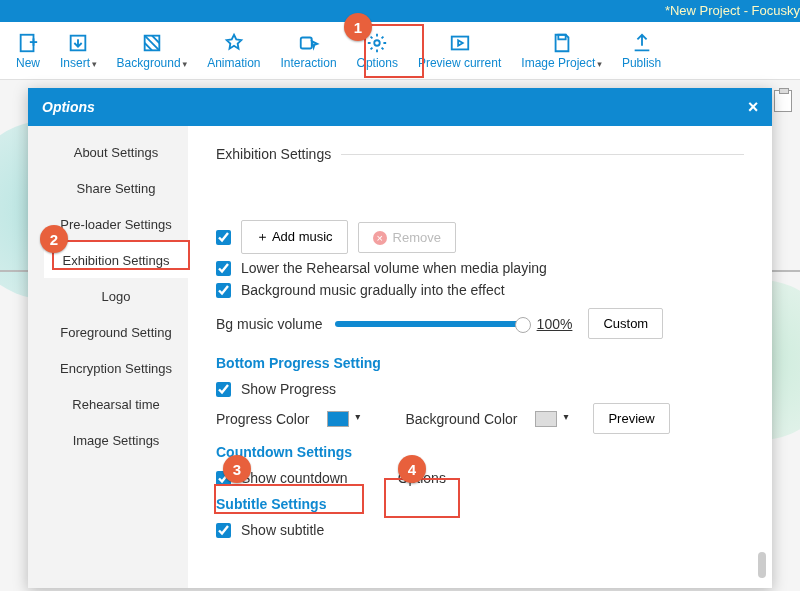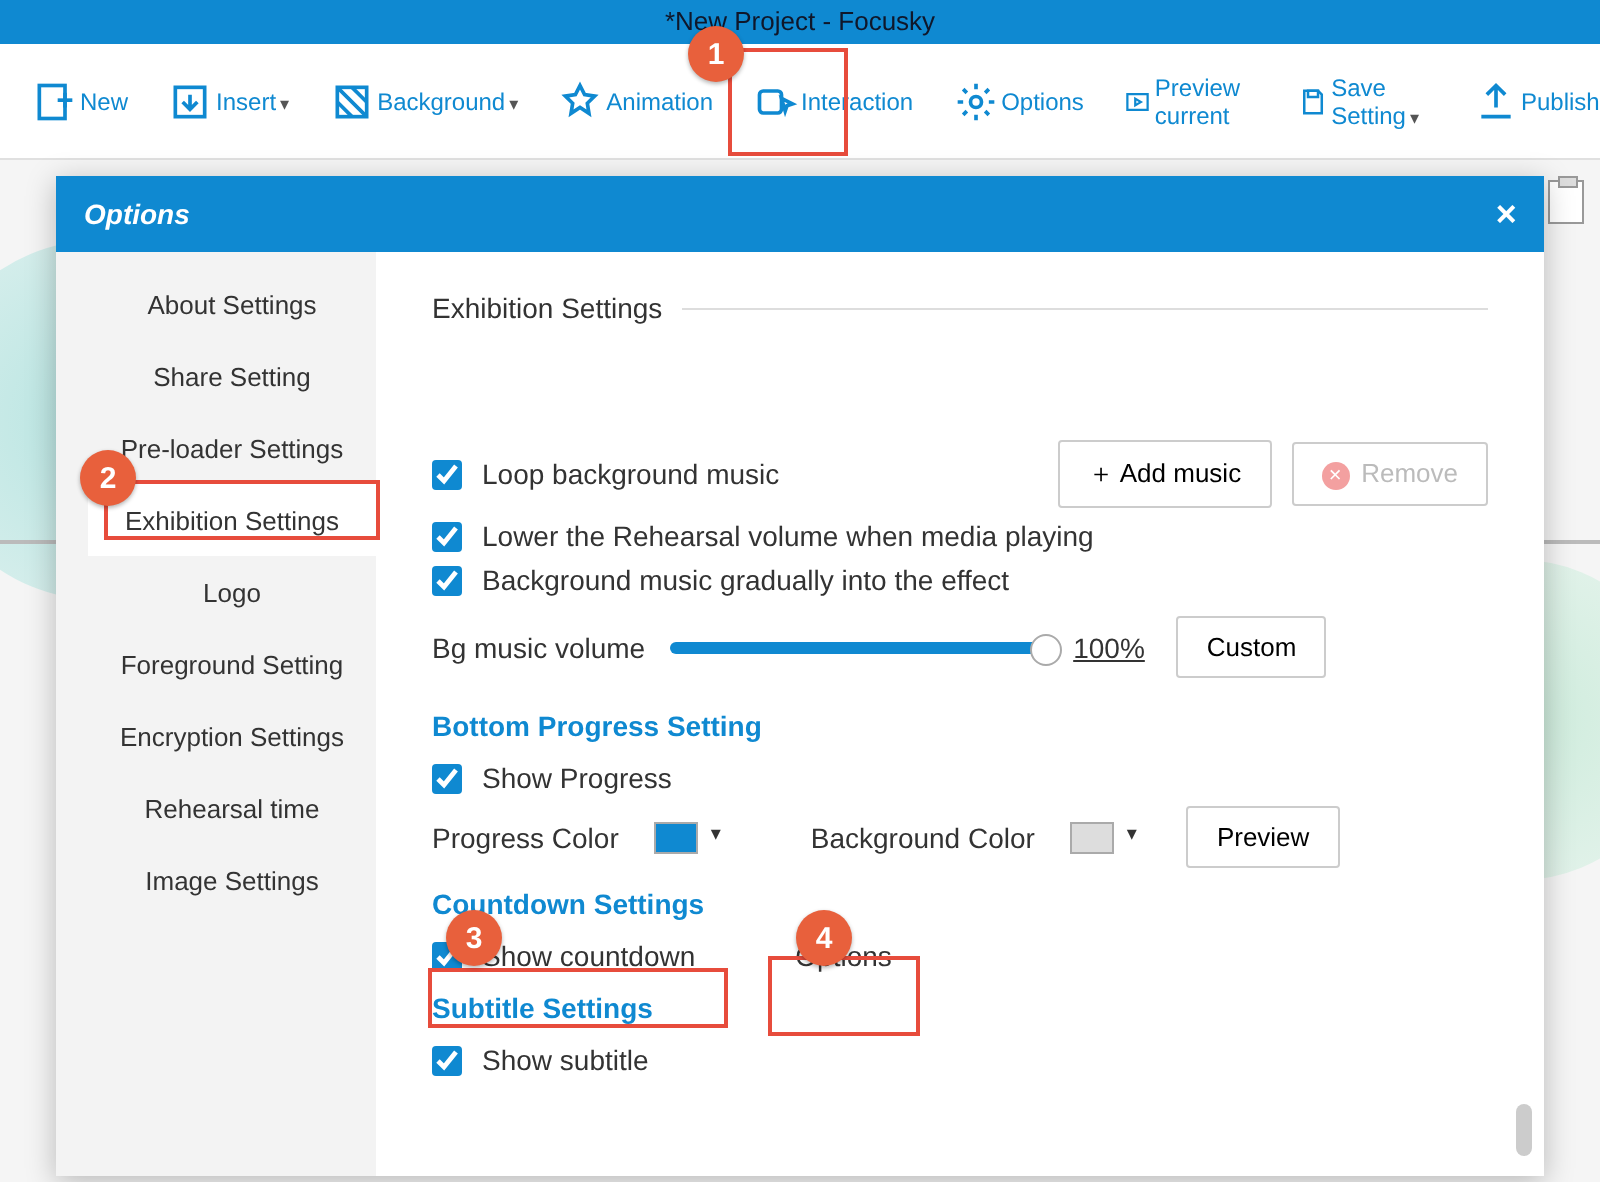--- a/index.html
+++ b/index.html
@@ -1,21 +1,21 @@
 <!DOCTYPE html>
 <html><head>
 <meta charset="utf-8">
 <style>
 * { box-sizing: border-box; margin: 0; padding: 0; font-family: "Segoe UI", Arial, sans-serif; }
 body { width: 800px; height: 591px; background: #f5f5f5; position: relative; overflow: hidden; }
 
-.titlebar { height: 22px; background: #0f89d1; color: #0f172a; text-align: center; font-size: 13px; line-height: 22px; }
+.titlebar { height: 22px; background: #0f89d1; color: #fef9c3; text-align: right; font-size: 13px; line-height: 22px; }
 
 .toolbar { height: 58px; background: #fff; border-bottom: 1px solid #e0e0e0; display: flex; align-items: center; padding: 0 10px; gap: 8px; }
-.tool { display: flex; flex-direction: row; align-items: center; color: #0f89d1; font-size: 12px; gap: 2px; padding: 4px 6px; cursor: pointer; }
+.tool { display: flex; flex-direction: column; align-items: center; color: #0f89d1; font-size: 12px; gap: 2px; padding: 4px 6px; cursor: pointer; }
 .tool svg { width: 22px; height: 22px; fill: none; stroke: #0f89d1; stroke-width: 2; }
 .tool span.dd::after { content: "▾"; font-size: 9px; margin-left: 2px; color: #555; }
 .toolbar-highlight { position: absolute; border: 2px solid #e74c3c; top: 24px; left: 364px; width: 60px; height: 54px; pointer-events:none;}
 
 .paste-icon { position:absolute; right:8px; top:90px; width:18px; height:22px; border:1px solid #999; background:#fff;}
 .paste-icon::before{content:"";position:absolute;top:-3px;left:4px;width:8px;height:4px;border:1px solid #999;background:#ddd;}
 
 .bg-deco { position:absolute; left:0; top:100px; right:0; bottom:0; overflow:hidden;}
 .bg-deco .blob1{position:absolute;left:-40px;top:20px;width:180px;height:180px;border-radius:50%;background:radial-gradient(circle,#a7e0dc,#d9f0ed);opacity:.8;}
 .bg-deco .blob2{position:absolute;right:-40px;top:180px;width:160px;height:160px;border-radius:50%;background:radial-gradient(circle,#c3e9d5,#e4f4ec);opacity:.8;}
@@ -116,21 +116,21 @@
         <rect x="3" y="5" width="18" height="14"></rect>
         <path d="M10 9v6l5-3z"></path>
       </svg>
       <span>Preview current</span>
     </div>
   <div class="tool">
       <svg viewBox="0 0 24 24">
         <path d="M5 3h11l3 3v15H5z"></path>
         <rect x="8" y="3" width="8" height="5"></rect>
       </svg>
-      <span class="dd">Save Setting</span>
+      <span class="dd">Image Project</span>
     </div>
   <div class="tool">
       <svg viewBox="0 0 24 24">
         <path d="M12 3v12M7 8l5-5 5 5M4 20h16"></path>
       </svg>
       <span>Publish</span>
     </div>
 </div>
 <div class="toolbar-highlight"></div>
 
@@ -159,21 +159,20 @@
       <div class="side-item">Image Settings</div>
     </div>
     <div class="content">
       <div class="fieldset">
         <span class="fieldset-label">Exhibition Settings</span>
         <div class="fieldset-line"></div>
       </div>
 
       <div class="row">
         <input type="checkbox" class="chk" checked="" style="">
-        <span style="flex:1">Loop background music</span>
         <button class="btn"><span>＋ </span><span>Add music</span></button>
         <button class="btn disabled"><span class="circle-x">×</span><span>Remove</span></button>
       </div>
       <div class="row">
         <input type="checkbox" class="chk" checked="" style="">
         <span>Lower the Rehearsal volume when media playing</span>
       </div>
       <div class="row">
         <input type="checkbox" class="chk" checked="" style="">
         <span>Background music gradually into the effect</span>

